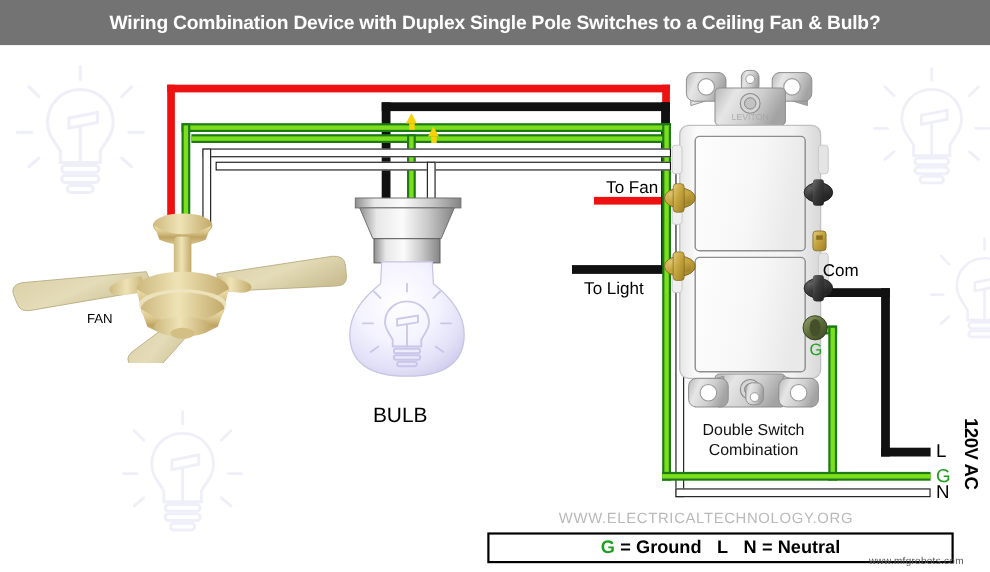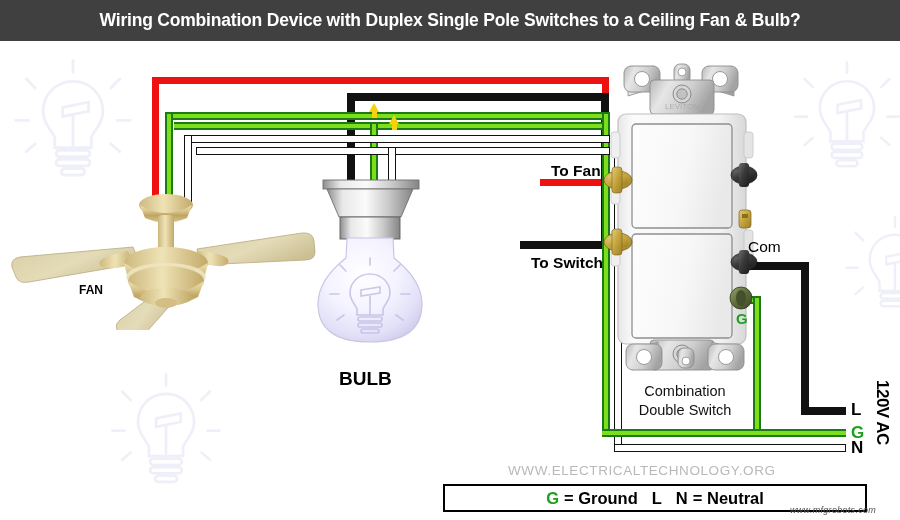--- a/index.html
+++ b/index.html
@@ -6,21 +6,21 @@
   body {
     width:900px; height:520px; overflow:hidden;
     font-family:"Liberation Sans", sans-serif;
     background:#ffffff; position:relative;
   }
   #stage { position:relative; width:900px; height:520px; background:#fff; overflow:hidden; }
 
   
   .titlebar {
     position:absolute; left:0; top:0; width:900px; height:41px;
-    background:#404040; display:flex; align-items:center; justify-content:center;
+    background:#737373; display:flex; align-items:center; justify-content:center;
   }
   .titlebar .ttxt {
     color:#ffffff; font-weight:bold; font-size:17.5px; letter-spacing:-0.2px;
     white-space:nowrap; font-family:"Liberation Sans", sans-serif;
   }
 
   
   .wm { position:absolute; opacity:0.30; }
 
   
@@ -35,21 +35,21 @@
   .arrow {
     position:absolute; width:0; height:0;
     border-left:5px solid transparent; border-right:5px solid transparent;
     border-bottom:9px solid #f5d20a;
   }
   .arrow-stem { position:absolute; width:5px; height:6px; background:#f5d20a; }
 
   
   .lbl {
     position:absolute; font-family:"Liberation Sans", sans-serif;
-    font-weight:bold; color:#000; white-space:nowrap;
+    font-weight:normal; color:#000; white-space:nowrap;
   }
   .lbl-green { color:#1ea01e; }
   .lbl-dev { font-weight:normal; font-size:14.5px; color:#111; text-align:center; line-height:19px; }
 
   .vert120 {
     position:absolute; font-weight:bold; font-size:17px; color:#000;
     writing-mode:vertical-rl; letter-spacing:-0.5px;
   }
 
   
@@ -60,21 +60,20 @@
   }
   .legendbox span { font-weight:bold; font-size:16.5px; color:#000; }
   .legendbox .gcol { color:#1ea01e; }
   .site {
     position:absolute; color:#b9b9b9; font-size:13.5px; letter-spacing:0.6px;
     font-family:"Liberation Sans", sans-serif;
   }
   .credit {
     position:absolute; color:#555; font-size:9px; letter-spacing:0.3px;
     font-family:"Liberation Sans", sans-serif;
-    font-style:italic;
   }
 
   
   .fanwrap { position:absolute; }
   
   .bulbwrap { position:absolute; }
   
   .switchwrap { position:absolute; }
 </style>
 </head>
@@ -406,27 +405,27 @@
     <path d="M112 2 L138 10 L138 30 L112 22 Z" fill="url(#strap2)" stroke="#8d8d8d" stroke-width="0.8"></path>
     <rect x="26" y="4" width="36" height="26" rx="7" fill="url(#strap2)" stroke="#8d8d8d" stroke-width="0.9"></rect>
     <rect x="108" y="4" width="36" height="26" rx="7" fill="url(#strap2)" stroke="#8d8d8d" stroke-width="0.9"></rect>
     <circle cx="44" cy="17" r="7.5" fill="#ffffff" stroke="#9a9a9a" stroke-width="1"></circle>
     <circle cx="126" cy="17" r="7.5" fill="#ffffff" stroke="#9a9a9a" stroke-width="1"></circle>
     <rect x="78" y="8" width="16" height="20" rx="6" fill="url(#strap2)" stroke="#8d8d8d" stroke-width="0.9"></rect>
     <circle cx="86" cy="21" r="4" fill="#ffffff" stroke="#9a9a9a" stroke-width="0.9"></circle>
   </svg>
 
   <div class="lbl" style="left:551px; top:162px; font-size:15.5px;">To Fan</div>
-  <div class="lbl" style="left:531px; top:254px; font-size:15.5px;">To Switch</div>
+  <div class="lbl" style="left:531px; top:254px; font-size:15.5px;">To Light</div>
   <div class="lbl" style="left:748px; top:238px; font-size:15.5px; font-weight:normal;">Com</div>
   <div class="lbl lbl-green" style="left:736px; top:310px; font-size:15px;">G</div>
 
   <div class="lbl lbl-dev" style="left:620px; top:382px; width:130px;">
+    <div>Double Switch</div>
     <div>Combination</div>
-    <div>Double Switch</div>
   </div>
 
   <div class="lbl" style="left:851px; top:400px; font-size:17px;">L</div>
   <div class="lbl lbl-green" style="left:851px; top:423px; font-size:17px;">G</div>
   <div class="lbl" style="left:851px; top:438px; font-size:17px;">N</div>
   <div class="vert120" style="left:872px; top:380px;">120V AC</div>
 
   <div class="site" style="left:508px; top:463px;">WWW.ELECTRICALTECHNOLOGY.ORG</div>
 
   <div class="legendbox" style="left:443px; top:484px; width:424px; height:28px;">

